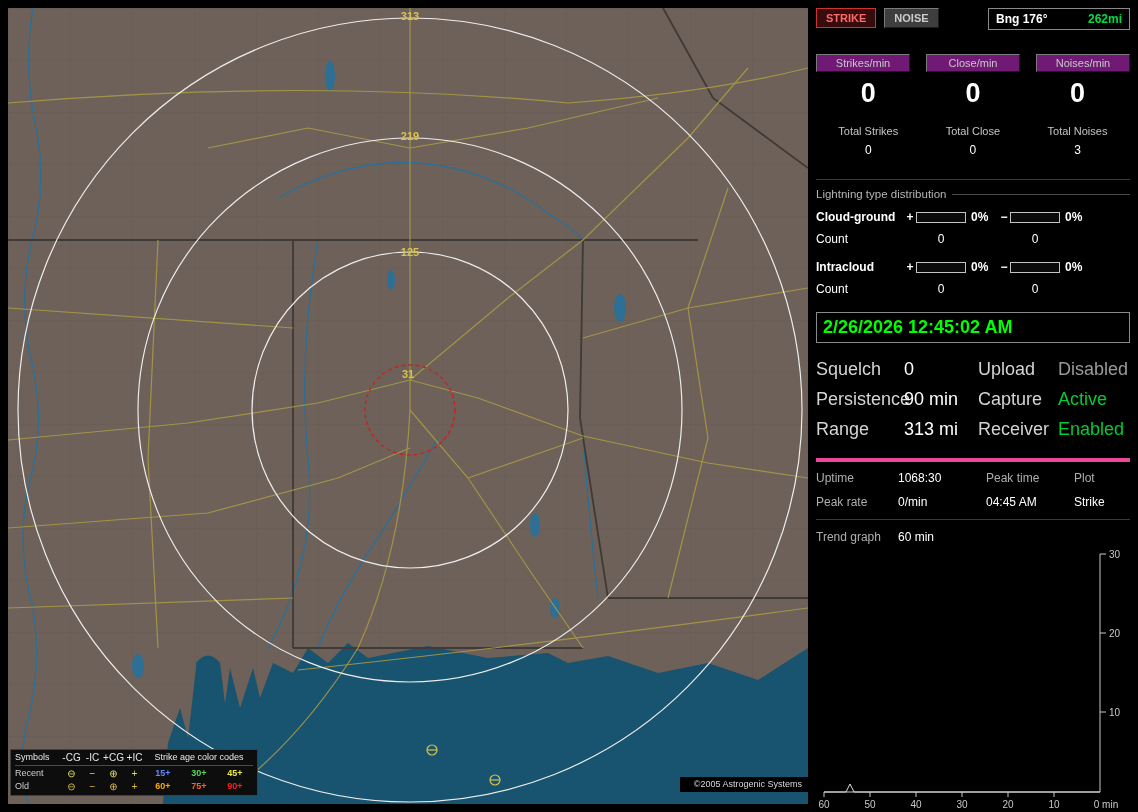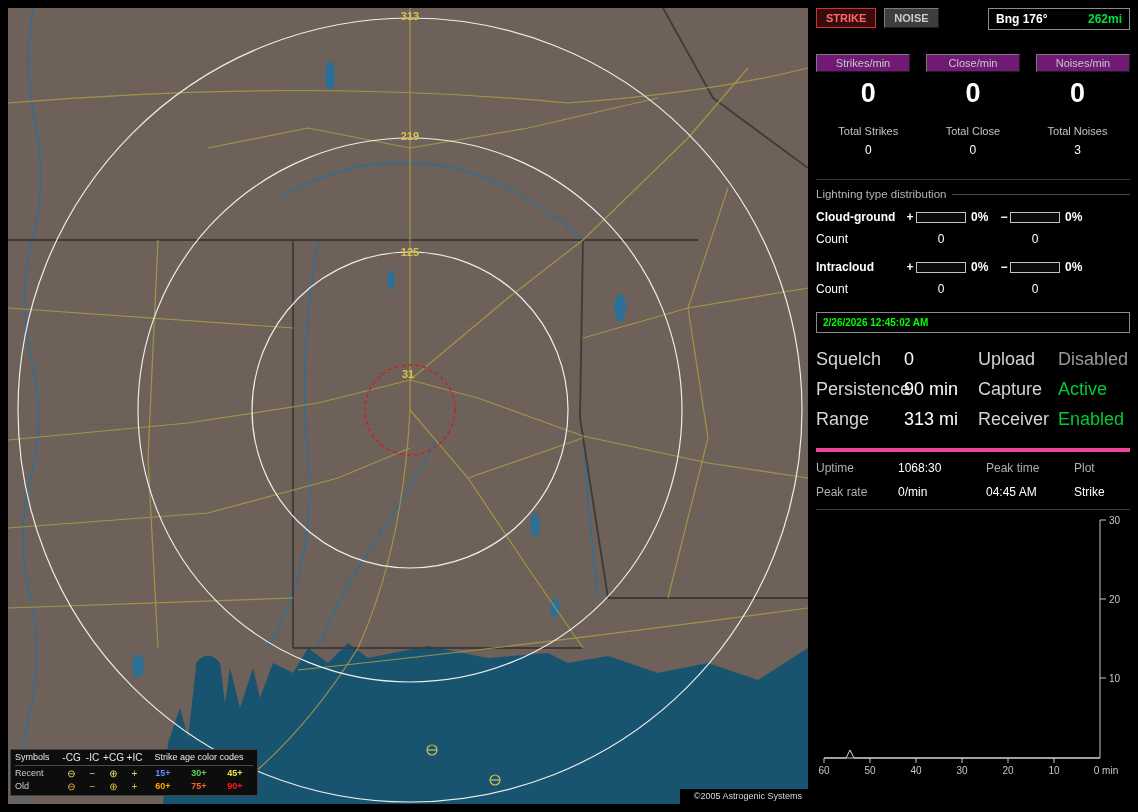--- a/index.html
+++ b/index.html
@@ -12,21 +12,21 @@
 
   .legend { position:absolute; left:2px; bottom:8px; background:#0d0d0d;
             border:1px solid #404040; padding:1px 4px 2px 4px;
             display:grid; grid-template-columns:46px 21px 21px 21px 21px 36px 36px 36px;
             font-size:9px; line-height:13px; color:#cfcfcf; }
   .legend .hdr { color:#e8e8e8; border-bottom:1px solid #4a4a4a; padding-bottom:1px; margin-bottom:1px; }
   .legend .age-hdr { grid-column:6 / 9; text-align:center; }
   .legend .sym { text-align:center; font-size:10px; }
   .legend .age { text-align:center; font-weight:bold; }
 
-  .copyright { position:absolute; right:0; bottom:0; background:#000; color:#d8d8d8;
+  .copyright { position:absolute; right:0; bottom:12px; background:#000; color:#d8d8d8;
                font-size:9px; padding:2px 6px 3px 14px; }
 
   
   .panel { position:absolute; left:816px; top:8px; width:314px; height:796px; color:#d8d8d8; }
 
   .row-top { display:flex; align-items:flex-start; }
   .btn { background:#3e3e3e; border:1px solid; border-color:#7a7a7a #1c1c1c #1c1c1c #7a7a7a;
          color:#cccccc; font-size:11px; font-weight:bold; padding:3px 9px; cursor:default; }
   .btn-strike { background:#380c0c; border-color:#cc3333; color:#ff6a6a; margin-right:8px; }
   .bearing { margin-left:auto; width:142px; display:flex; justify-content:space-between;
@@ -53,21 +53,21 @@
                align-items:center; margin-top:10px; font-size:12px; }
   .dist-grid .dl { font-weight:bold; color:#fff; }
   .dist-grid .cl { color:#fff; }
   .dist-grid .sign { color:#fff; font-weight:bold; text-align:center; }
   .meter { height:11px; border:1px solid #c4c4c4; background:#0a0a0a; }
   .pct { font-weight:bold; color:#fff; padding-left:5px; }
   .cnt { color:#fff; text-align:center; }
   .count-row { margin-top:8px; }
 
   .stampbox { margin-top:16px; border:1px solid #8a8a8a; background:#000;
-              padding:4px 6px; font-size:10px; font-weight:bold; }
+              padding:4px 6px; font-size:18px; font-weight:bold; }
 
   .status-grid { display:grid; grid-template-columns:88px 74px 80px 1fr;
                  row-gap:9px; margin-top:16px; font-size:18px; }
   .status-grid .sl { color:#d4d4d4; }
   .status-grid .sv { color:#fff; }
 
   .stats-box { margin-top:18px; border-top:4px solid #ec4899; border-bottom:1px solid #3a3a3a;
                padding:9px 0 10px 0; display:grid; grid-template-columns:82px 88px 88px 1fr;
                row-gap:10px; font-size:12px; }
   .stats-box .gl { color:#aeaeae; }
@@ -304,20 +304,24 @@
     <div class="gv">1068:30</div>
     <div class="gl">Peak time</div>
     <div class="gl">Plot</div>
 
     <div class="gl">Peak rate</div>
     <div class="gv">0/min</div>
     <div class="gv">04:45 AM</div>
     <div class="gv">Strike</div>
   </div>
 
+  <div class="trend-row">
+    <div class="tl">Trend graph</div>
+    <div class="tv">60 min</div>
+  </div>
 
   <svg class="trend-svg" width="312" height="264" viewBox="0 0 312 264">
     <g stroke="#c8c8c8" fill="none">
       <path d="M8,244 H284 V6"></path>
       <line x1="284" y1="6" x2="290" y2="6"></line>
       <line x1="284" y1="85" x2="290" y2="85"></line>
       <line x1="284" y1="164" x2="290" y2="164"></line>
       <line x1="8" y1="244" x2="8" y2="249"></line>
       <line x1="54" y1="244" x2="54" y2="249"></line>
       <line x1="100" y1="244" x2="100" y2="249"></line>

